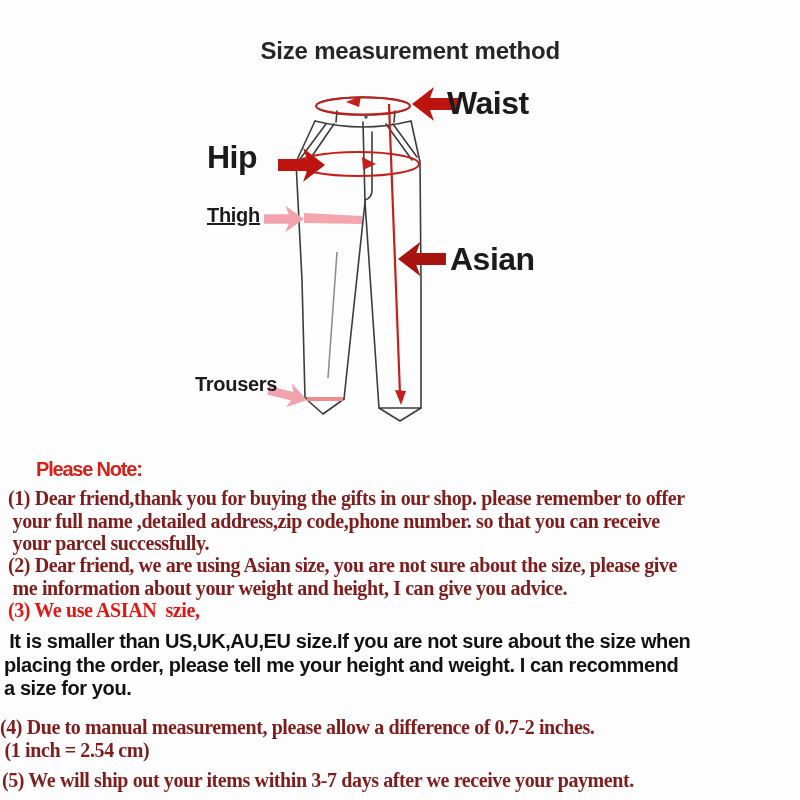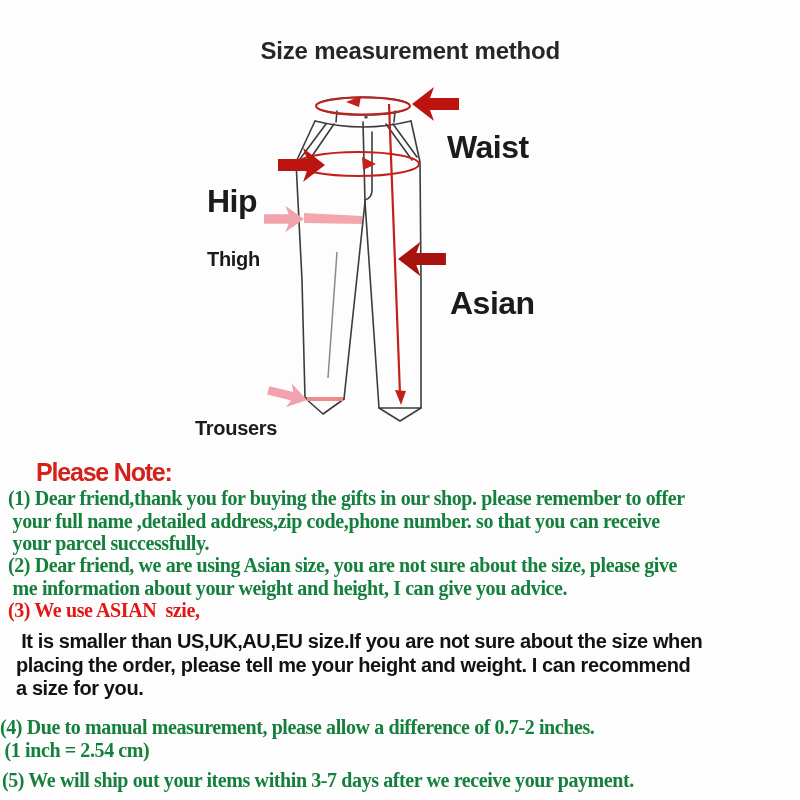--- a/index.html
+++ b/index.html
@@ -9,47 +9,47 @@
     font-family:"Liberation Sans",sans-serif;
     color:#191919;
   }
   .abs{position:absolute;}
   
   .diagram-title{
     left:190px;top:37px;width:370px;text-align:right;
     font-size:24px;font-weight:bold;letter-spacing:-0.2px;color:#262626;
   }
   .pants-svg{left:190px;top:80px;width:370px;height:360px;}
-  .measure-label{font-weight:bold;color:#1b1b1b;white-space:nowrap;margin-top:44px;}
+  .measure-label{font-weight:bold;color:#1b1b1b;white-space:nowrap;}
   .lbl-big{font-size:32px;letter-spacing:-0.5px;}
   .lbl-small{font-size:20px;letter-spacing:-0.3px;}
   .lbl-waist{left:447px;top:85px;}
   .lbl-hip{left:207px;top:139px;text-align:center;}
-  .lbl-thigh{left:207px;top:204px;}
+  .lbl-thigh{left:207px;top:204px;text-decoration:underline;}
   .lbl-length{left:450px;top:241px;}
   .lbl-trousers{left:195px;top:373px;}
   
   .note{white-space:pre;}
   .note-serif{
     font-family:"Liberation Serif",serif;font-weight:bold;
-    font-size:20px;line-height:22.5px;letter-spacing:-0.4px;color:#15803d;
+    font-size:20px;line-height:22.5px;letter-spacing:-0.4px;color:#7f1d1d;
   }
   .note-sans{
     font-family:"Liberation Sans",sans-serif;font-weight:bold;
     font-size:20px;line-height:23.5px;letter-spacing:-0.4px;color:#121212;
   }
   .note-heading{
     left:36px;top:458px;
-    font-size:25px;font-weight:bold;letter-spacing:-1.2px;color:#d6201a;
+    font-size:20px;font-weight:bold;letter-spacing:-1.2px;color:#d6201a;
   }
   .note-red{color:#e01712;text-align:center;}
   .pos-n1{left:8px;top:487px;}
   .pos-n2{left:8px;top:554px;}
   .pos-n3{left:8px;top:599px;}
-  .pos-disc{left:16px;top:630px;}
+  .pos-disc{left:4px;top:630px;}
   .pos-n4{left:0px;top:716px;}
   .pos-n5{left:2px;top:769px;}
 </style>
 </head>
 <body>
 
 <div class="abs diagram-title">Size measurement method</div>
 
 <svg class="abs pants-svg" viewBox="0 0 370 360" xmlns="http://www.w3.org/2000/svg">
 

